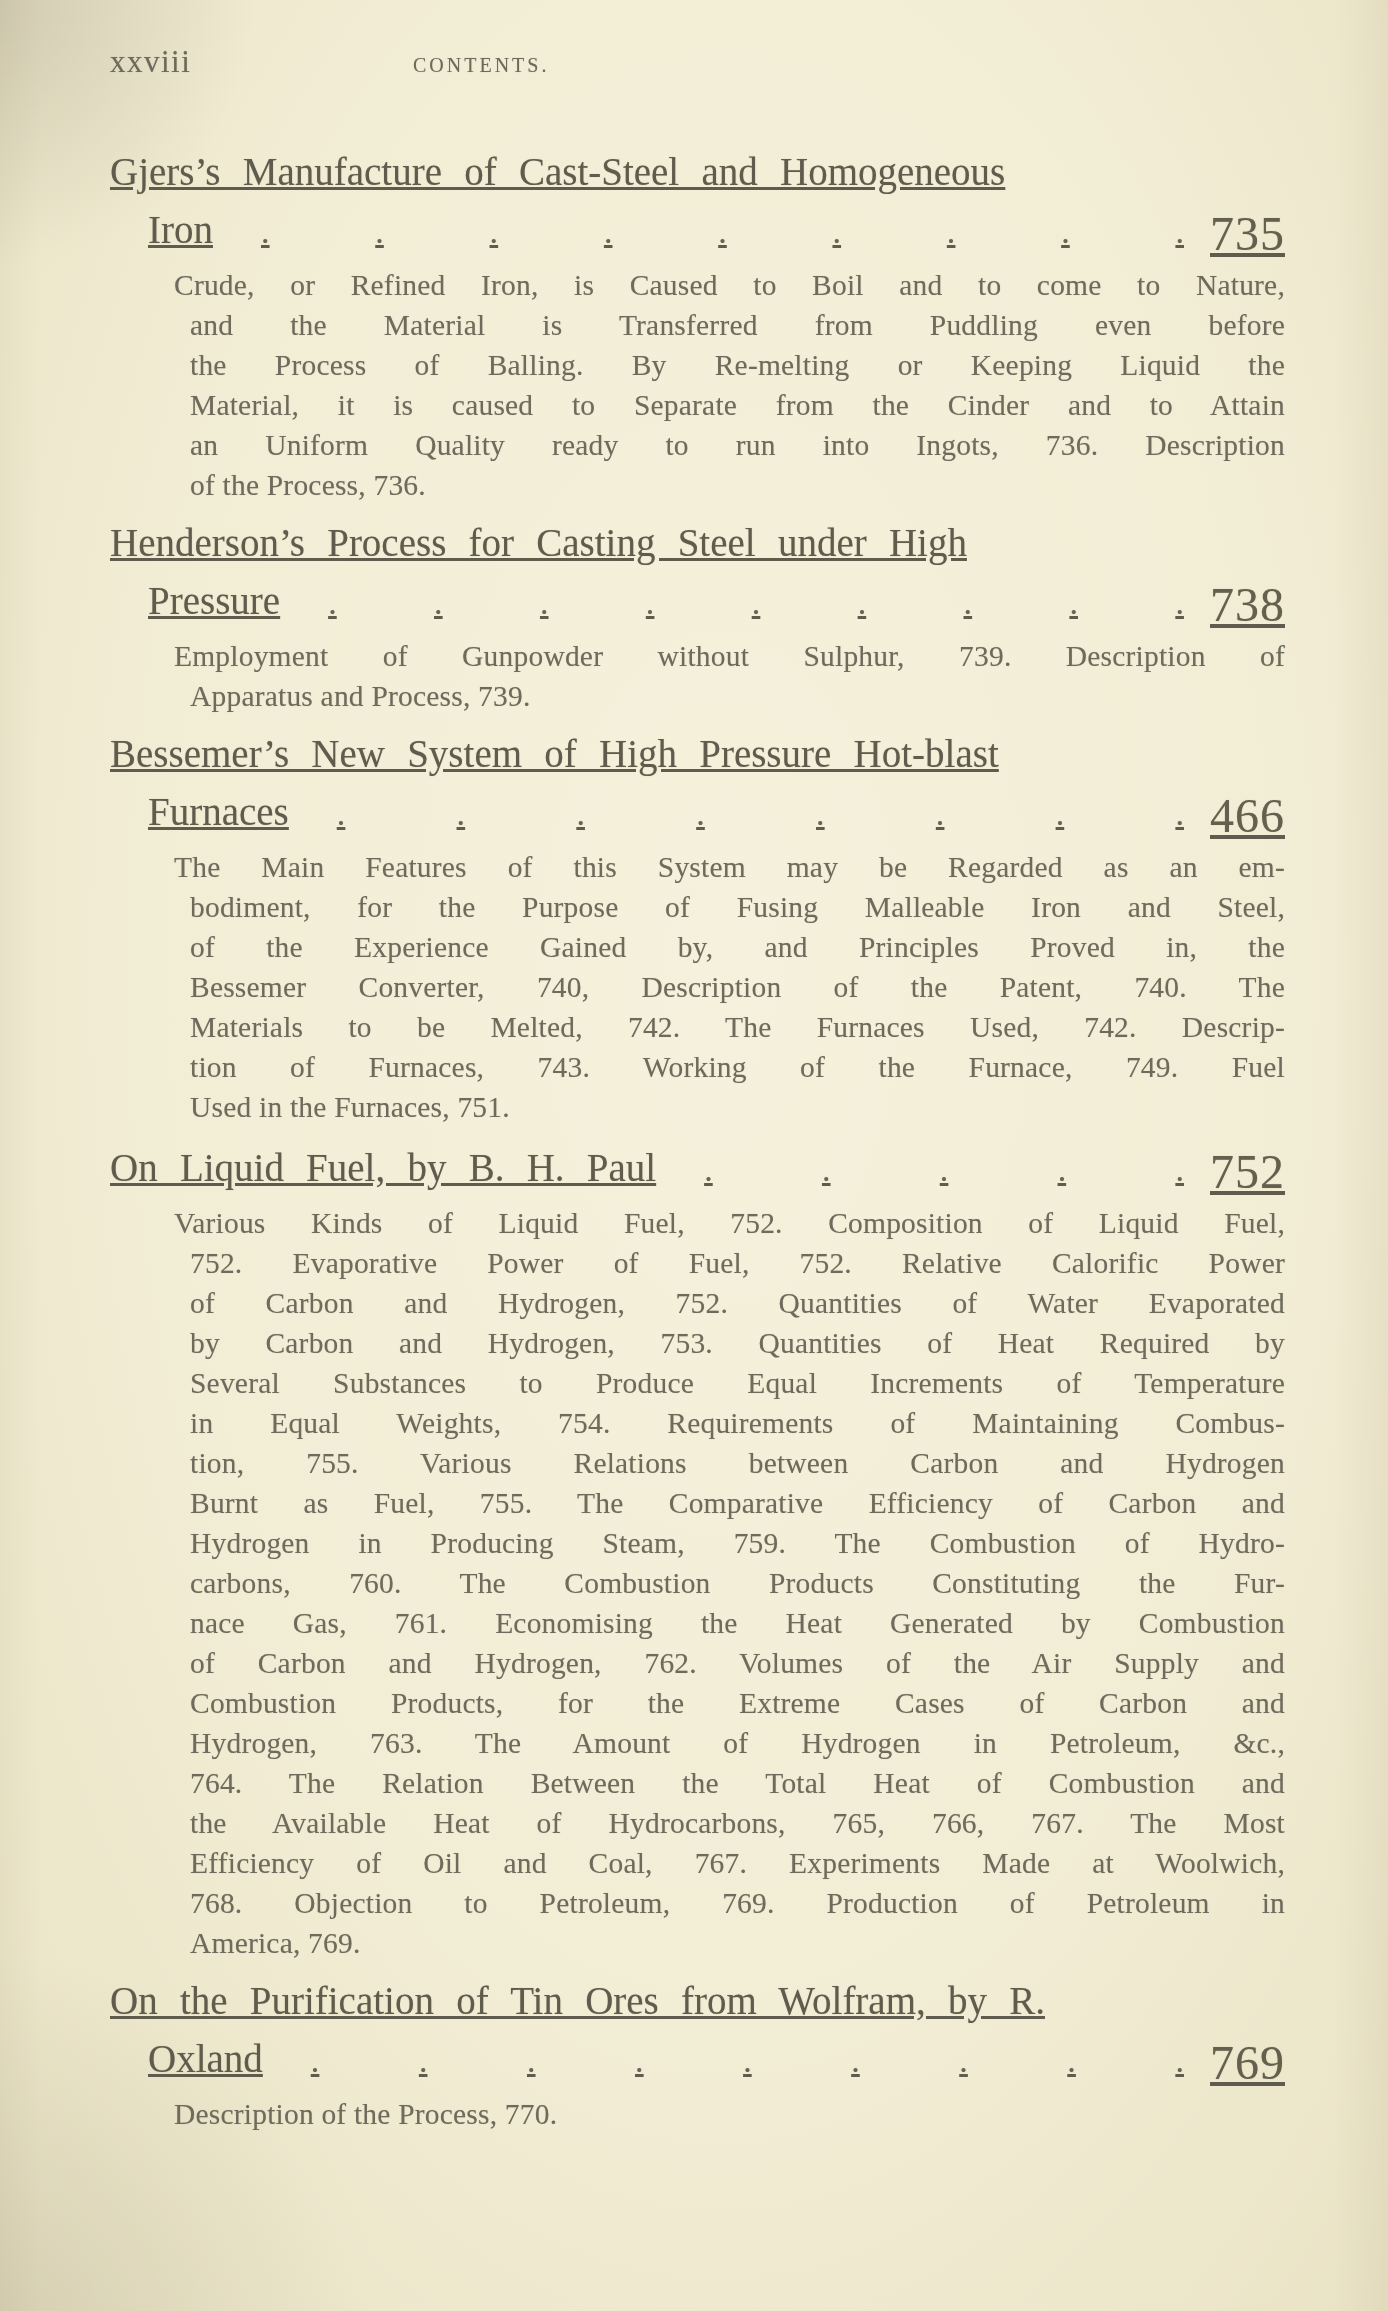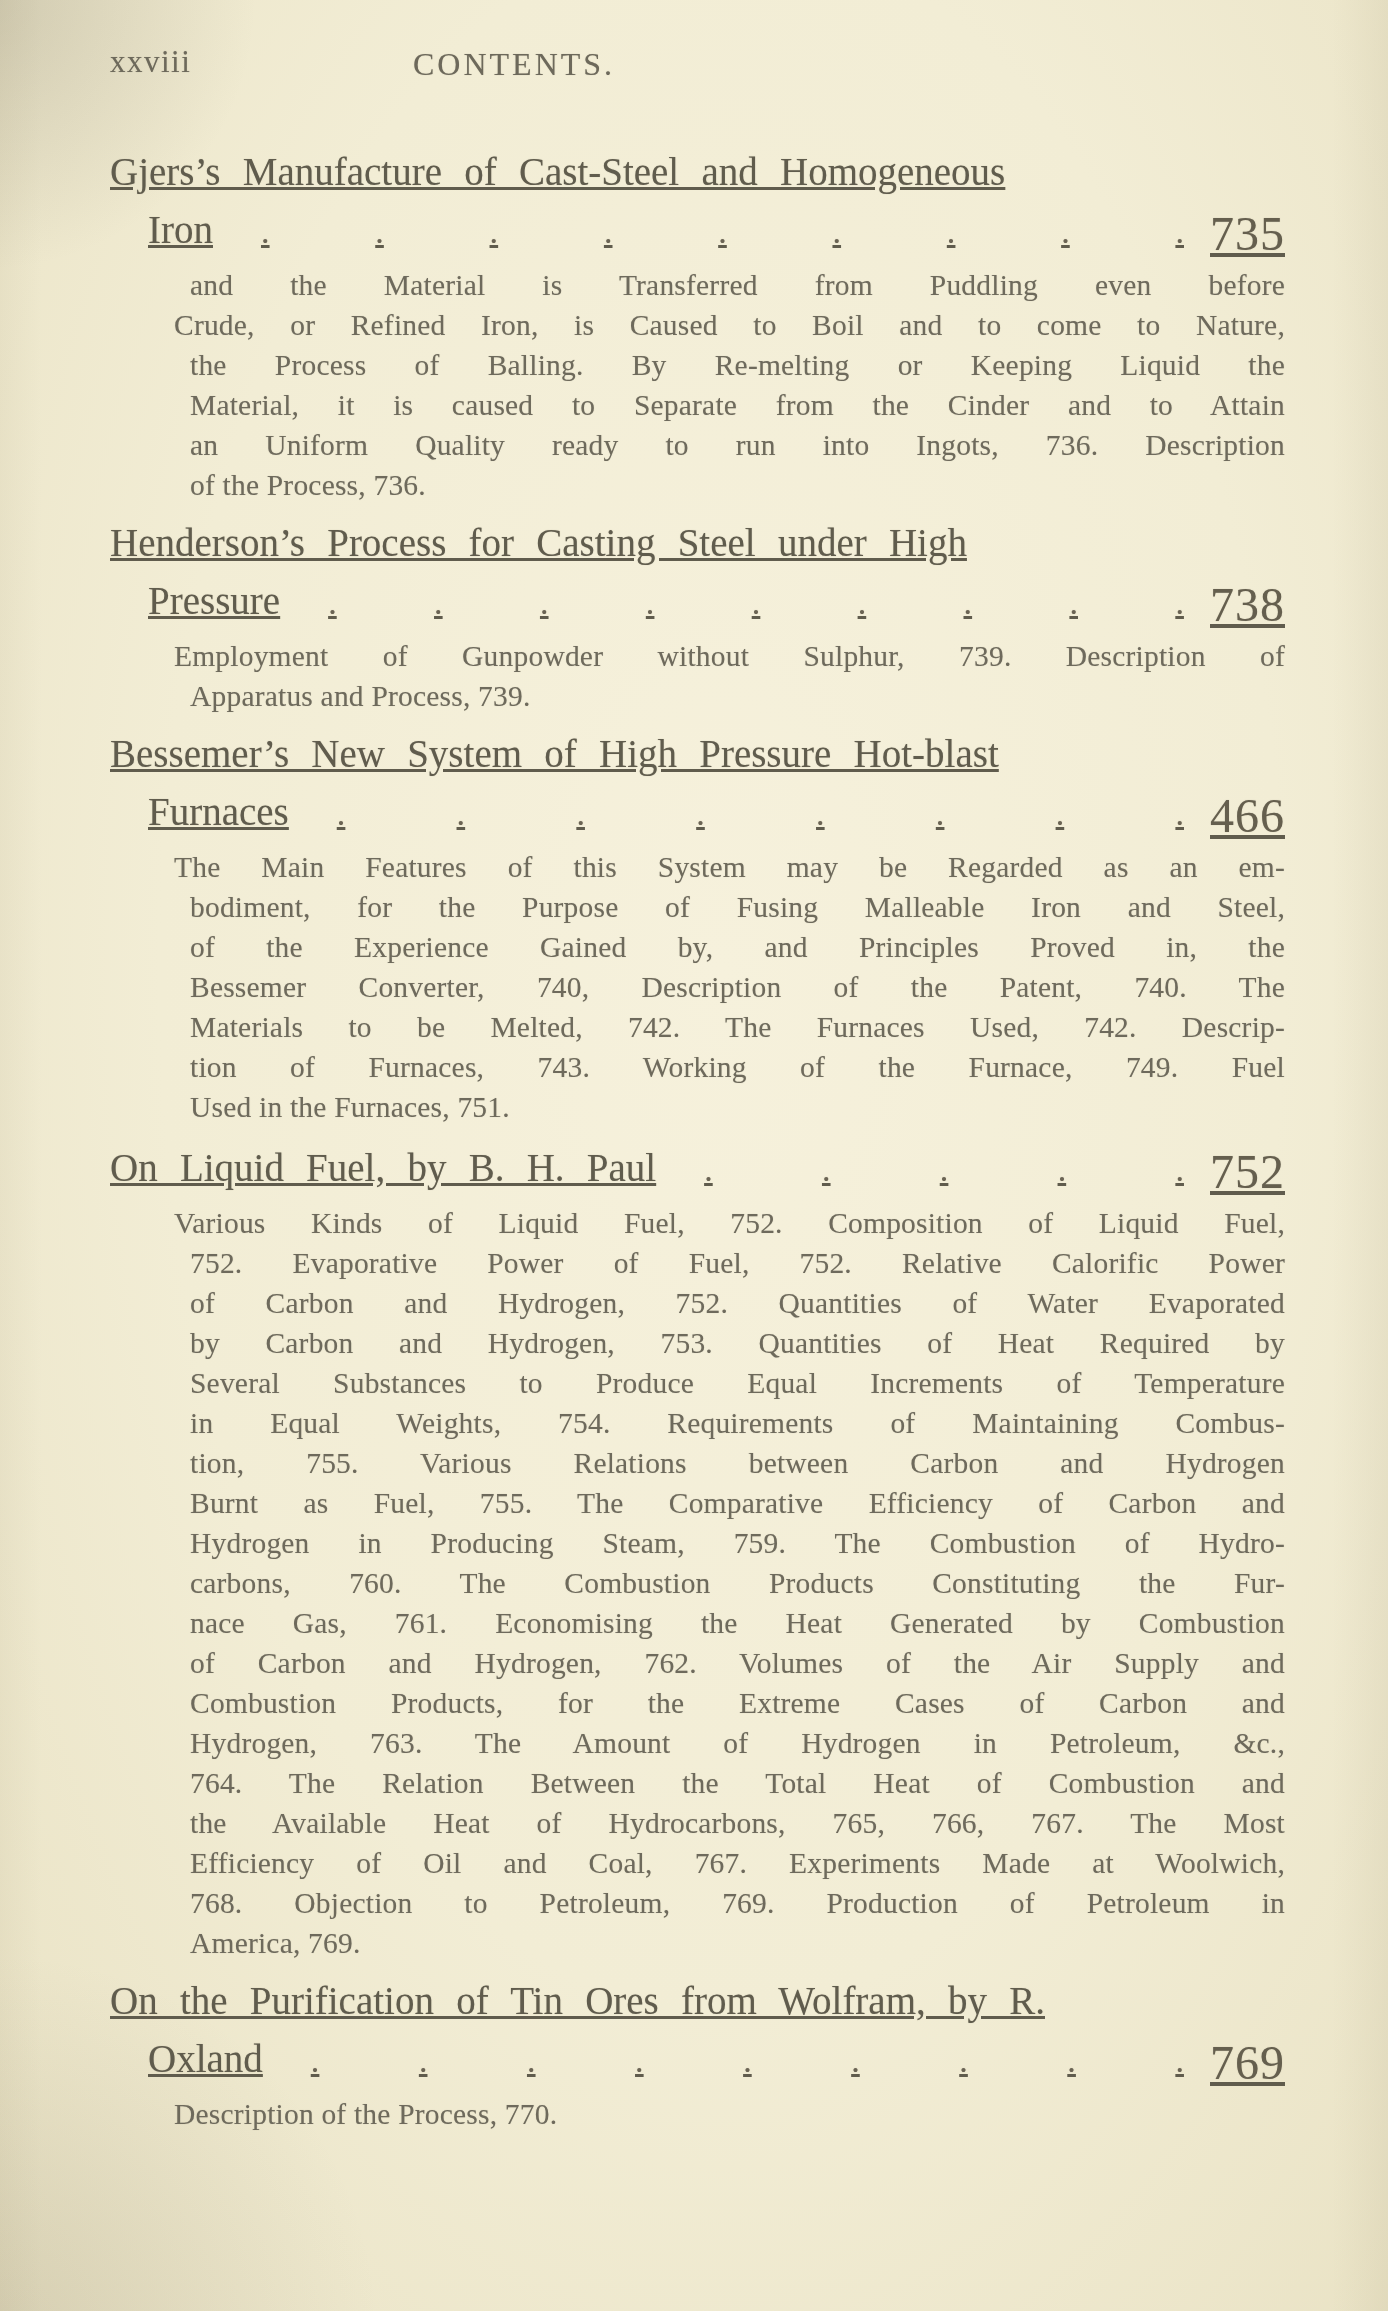--- a/index.html
+++ b/index.html
@@ -23,22 +23,22 @@
     top: 42px;
     width: 1175px;
   }
   .page-header { position: relative; height: 40px; margin-bottom: 62px; }
   .folio {
     position: absolute; left: 0; top: 2px;
     font-size: 31px; letter-spacing: 1.5px; color: #6d695b;
     text-shadow: 0 0 1px rgba(107,99,80,0.35);
   }
   .running-title {
-    position: absolute; left: 303px; top: 4px;
-    font-size: 32px; letter-spacing: 3px; color: #6d695b;
+    position: absolute; left: 303px; top: 12px;
+    font-size: 20px; letter-spacing: 3px; color: #6d695b;
     text-shadow: 0 0 1px rgba(107,99,80,0.35);
   }
   .entry + .entry { margin-top: 10px; }
   .title { font-size: 39px; color: #605c4d; text-shadow: 0 0 1px rgba(96,92,77,0.35); }
   .title-line, .title-row { line-height: 55px; word-spacing: 0.32em; text-decoration: underline; }
   .title-row { display: flex; align-items: baseline; }
   .title-row.indent { padding-left: 38px; }
   .title-text { white-space: nowrap; }
   .leader {
     flex: 1; display: flex; justify-content: space-between;
@@ -84,22 +84,22 @@
                 <span class="dot">.</span>
                 <span class="dot">.</span>
                 <span class="dot">.</span>
                 <span class="dot">.</span>
                 <span class="dot">.</span>
               </span>
               <span class="pagenum">735</span>
             </div>
           </div>
     <div class="summary">
+            <div class="summary-line first">Crude, or Refined Iron, is Caused to Boil and to come to Nature,</div>
             <div class="summary-line">and the Material is Transferred from Puddling even before</div>
-            <div class="summary-line first">Crude, or Refined Iron, is Caused to Boil and to come to Nature,</div>
             <div class="summary-line">the Process of Balling.  By Re-melting or Keeping Liquid the</div>
             <div class="summary-line">Material, it is caused to Separate from the Cinder and to Attain</div>
             <div class="summary-line">an Uniform Quality ready to run into Ingots, 736.  Description</div>
             <div class="summary-line short">of the Process, 736.</div>
           </div>
   </article>
 
   <article class="entry">
     <div class="title">
             <div class="title-line">Henderson’s Process for Casting Steel under High</div>

